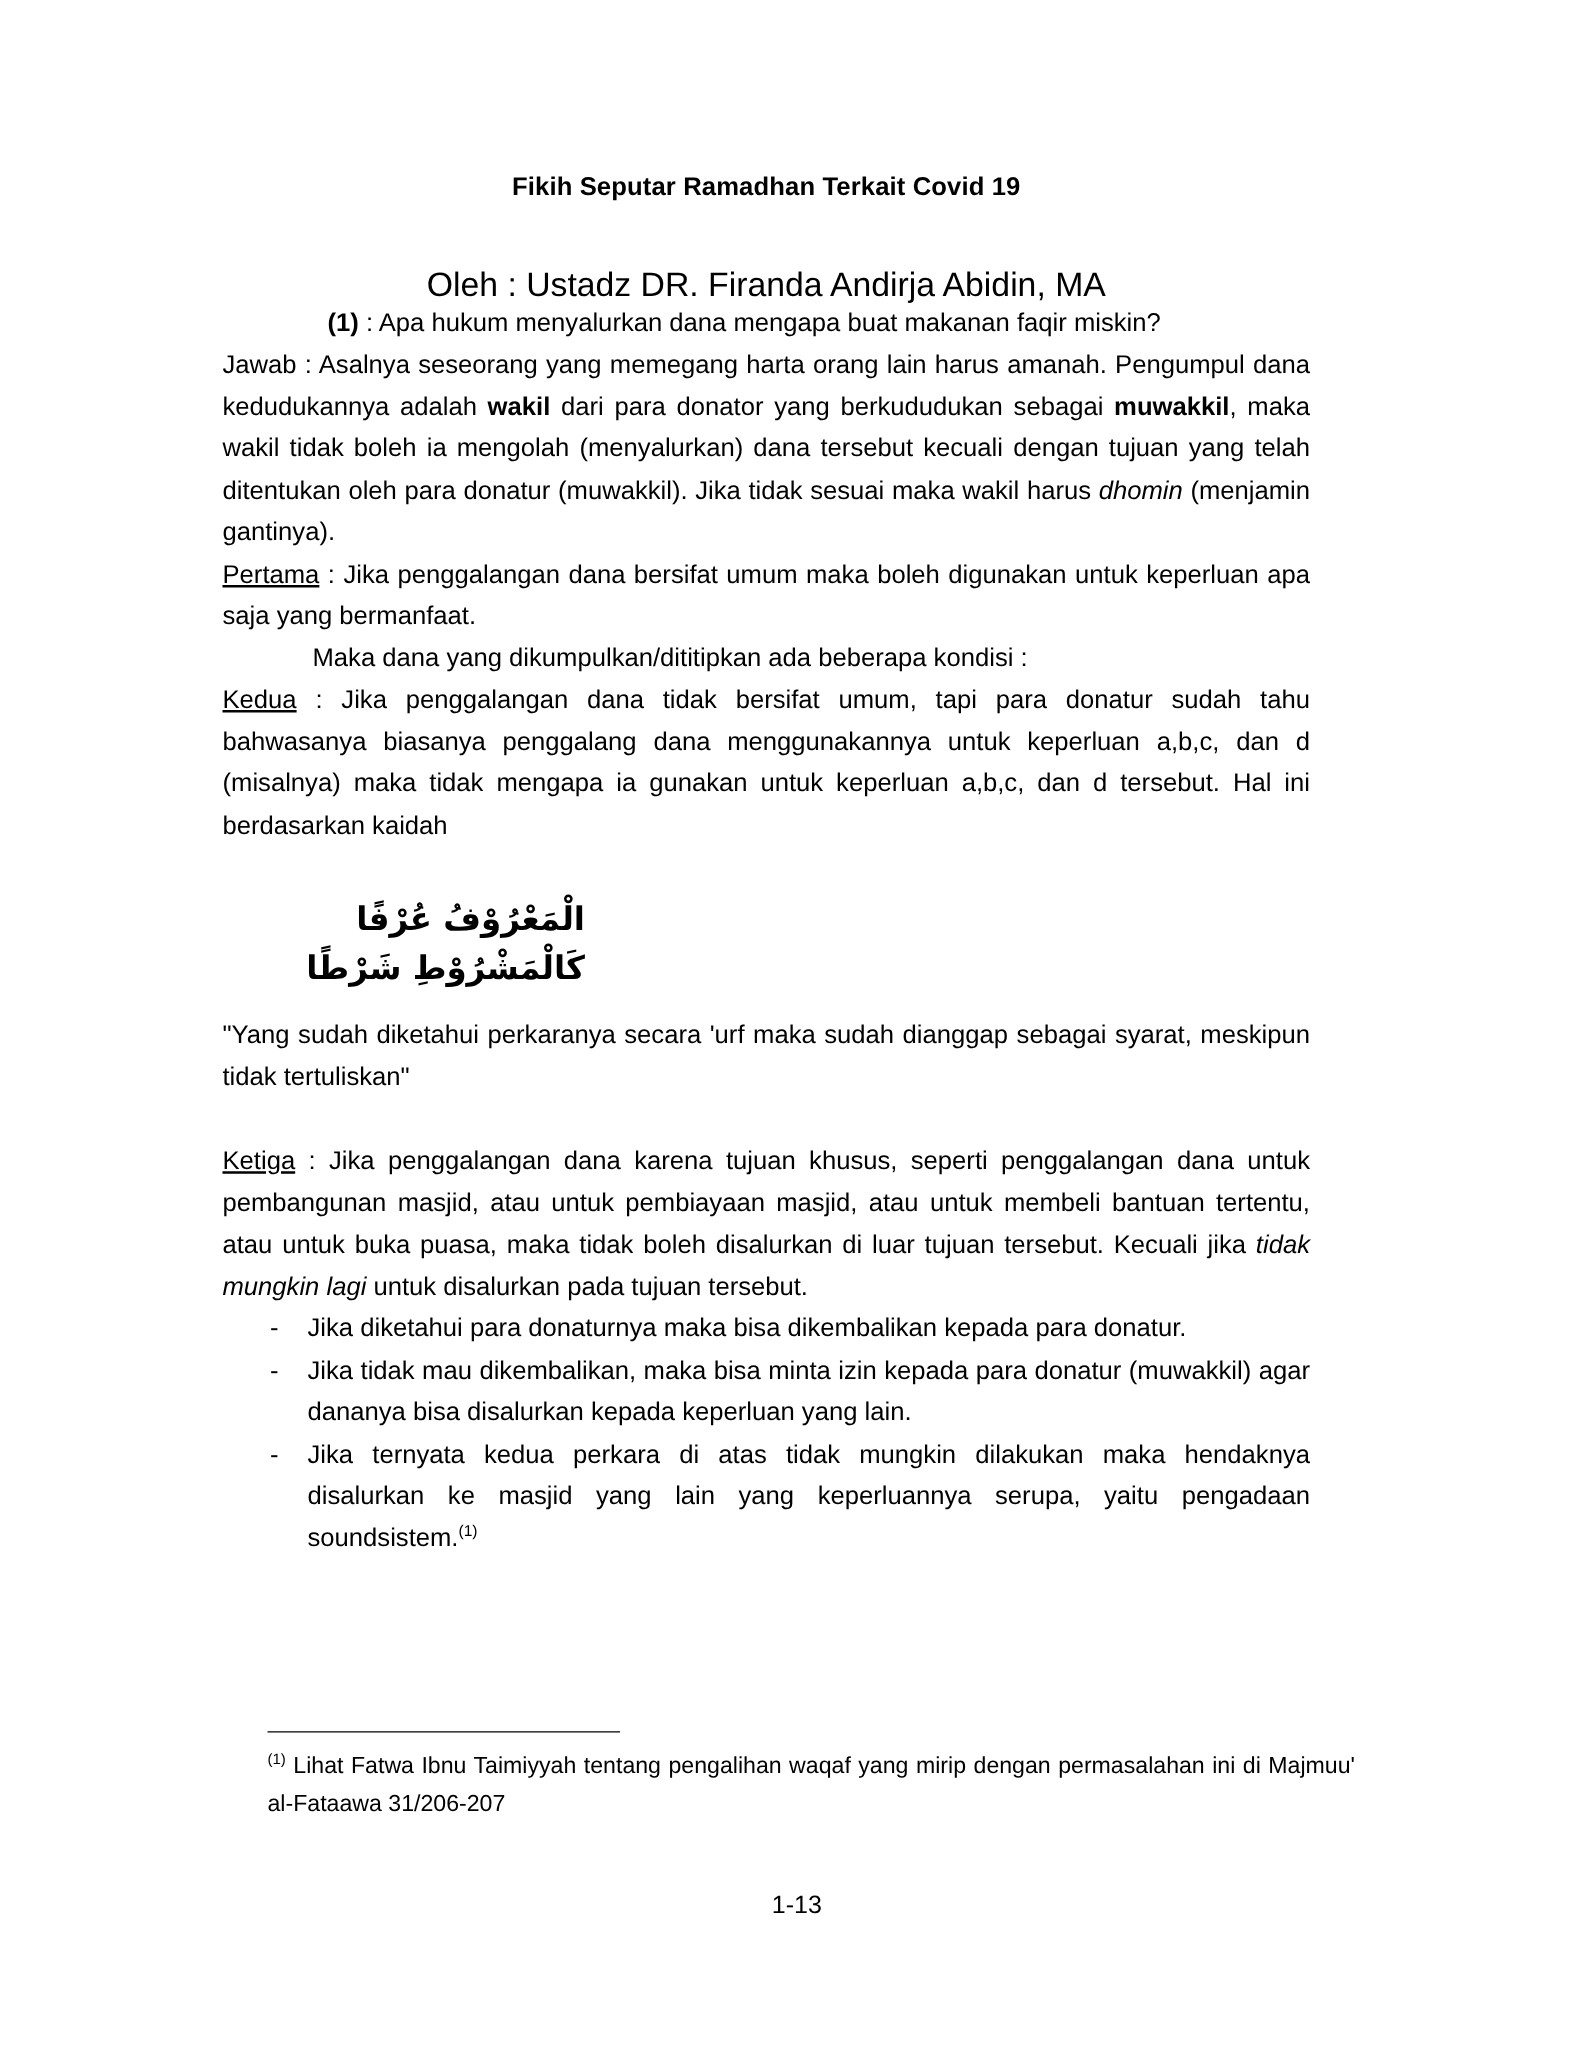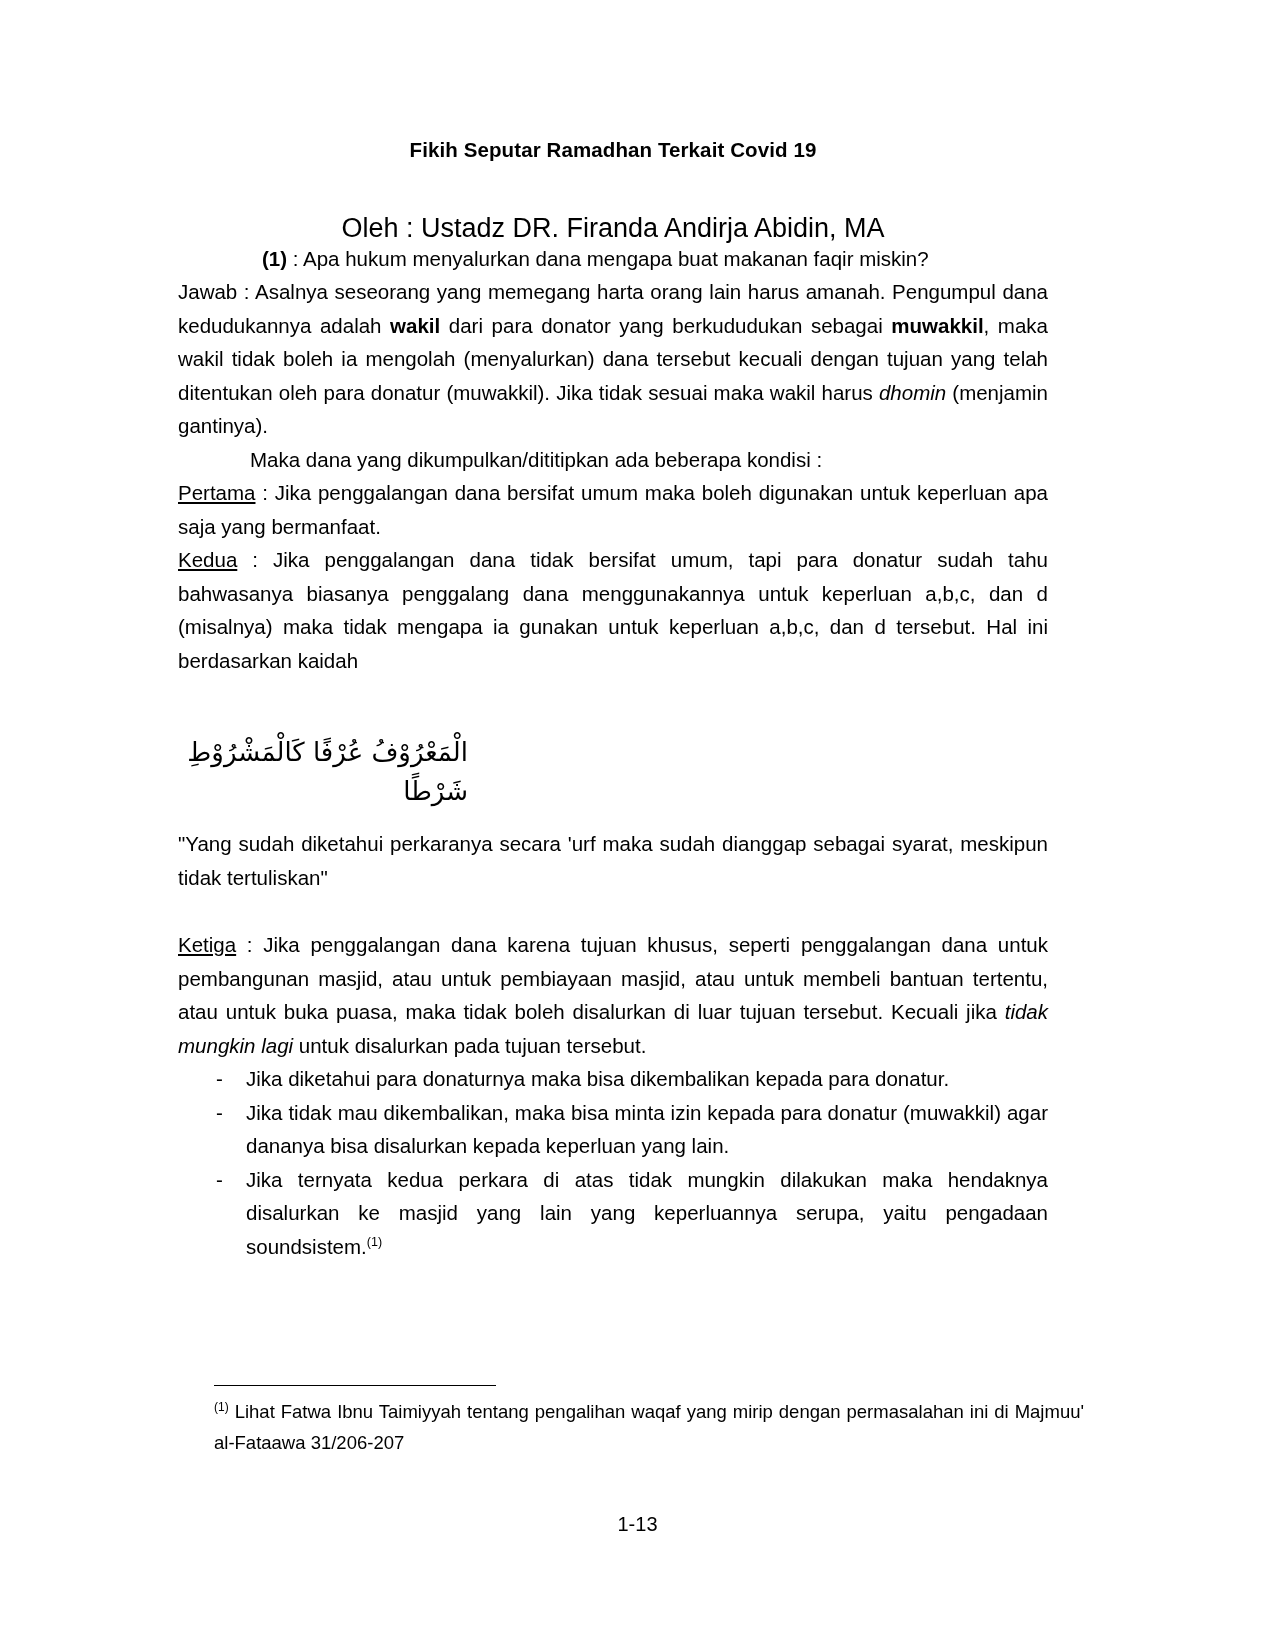--- a/index.html
+++ b/index.html
@@ -76,22 +76,23 @@
     font-family: "DejaVu Sans", sans-serif;
     direction: rtl;
     text-align: right;
     font-size: 26px;
     line-height: 1.5;
     margin: 0;
     unicode-bidi: isolate;
     width: 290px;
   }
   .arabic-wrap {
-    margin-top: 56px;
+    margin-top: 40px;
     margin-bottom: 16px;
+    font-weight: bold;
   }
   .spacer-md { height: 34px; }
   ul.dash-list {
     list-style: none;
     margin: 0;
     padding: 0 0 0 0;
   }
   ul.dash-list li {
     position: relative;
     padding-left: 68px;
@@ -151,23 +152,23 @@
   <div class="content">
 
     <h1 class="doc-title">Fikih Seputar Ramadhan Terkait Covid 19</h1>
 
     <div class="byline">Oleh : Ustadz DR. Firanda Andirja Abidin, MA</div>
 
     <p class="body q-line"><span class="q-indent"></span><b class="strong">(1)</b><span> : Apa hukum menyalurkan dana mengapa buat makanan faqir miskin?</span></p>
 
     <p class="body tight"><span>Jawab : Asalnya seseorang yang memegang harta orang lain harus amanah. Pengumpul dana kedudukannya adalah </span><b class="strong">wakil</b><span> dari para donator yang berkududukan sebagai </span><b class="strong">muwakkil</b><span>, maka wakil tidak boleh ia mengolah (menyalurkan) dana tersebut kecuali dengan tujuan yang telah ditentukan oleh para donatur (muwakkil). Jika tidak sesuai maka wakil harus </span><i class="ital">dhomin</i><span> (menjamin gantinya).</span></p>
 
+    <p class="body tight"><u class="uline">Pertama</u><span> : Jika penggalangan dana bersifat umum maka boleh digunakan untuk keperluan apa saja yang bermanfaat.</span></p>
+
     <p class="body tight"><span class="indent-block"></span><span>Maka dana yang dikumpulkan/dititipkan ada beberapa kondisi :</span></p>
-
-    <p class="body tight"><u class="uline">Pertama</u><span> : Jika penggalangan dana bersifat umum maka boleh digunakan untuk keperluan apa saja yang bermanfaat.</span></p>
 
     <p class="body tight"><u class="uline">Kedua</u><span> : Jika penggalangan dana tidak bersifat umum, tapi para donatur sudah tahu bahwasanya biasanya penggalang dana menggunakannya untuk keperluan a,b,c, dan d (misalnya) maka tidak mengapa ia gunakan untuk keperluan a,b,c, dan d tersebut. Hal ini berdasarkan kaidah</span></p>
 
     <div class="arabic-wrap">
       <p class="arabic">الْمَعْرُوْفُ عُرْفًا كَالْمَشْرُوْطِ شَرْطًا</p>
     </div>
 
     <p class="body tight">"Yang sudah diketahui perkaranya secara 'urf maka sudah dianggap sebagai syarat, meskipun tidak tertuliskan"</p>
 
     <div class="spacer-md"></div>

